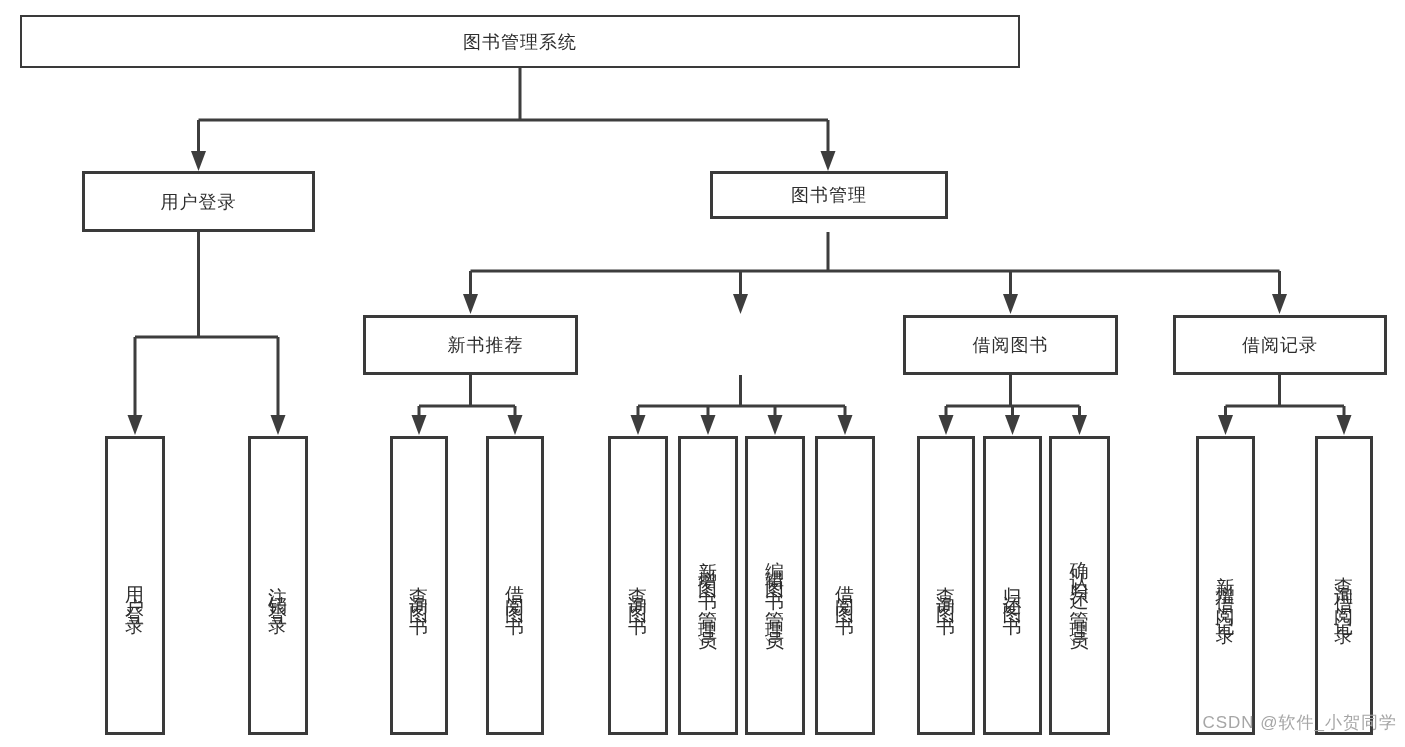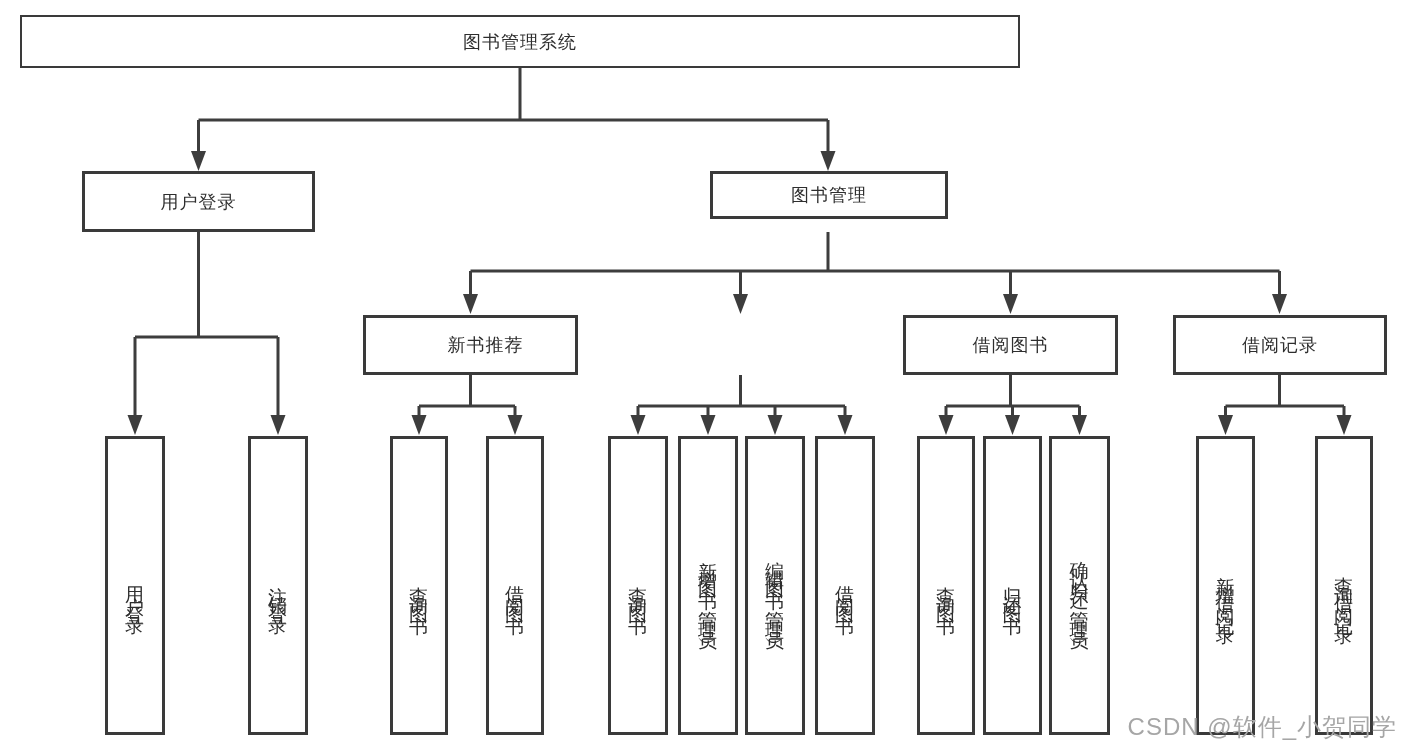--- a/index.html
+++ b/index.html
@@ -44,21 +44,21 @@
     text-orientation: mixed;
     font-size: 19px;
     letter-spacing: 10px;
     line-height: 1;
     padding-top: 10px;
   }
   .watermark {
     position: absolute;
     right: 8px;
     top: 711px;
-    font-size: 24px;
+    font-size: 17px;
     color: var(--watermark);
     letter-spacing: 1px;
     white-space: nowrap;
   }
 </style>
 </head>
 <body>
 
 <div class="stage">
 

